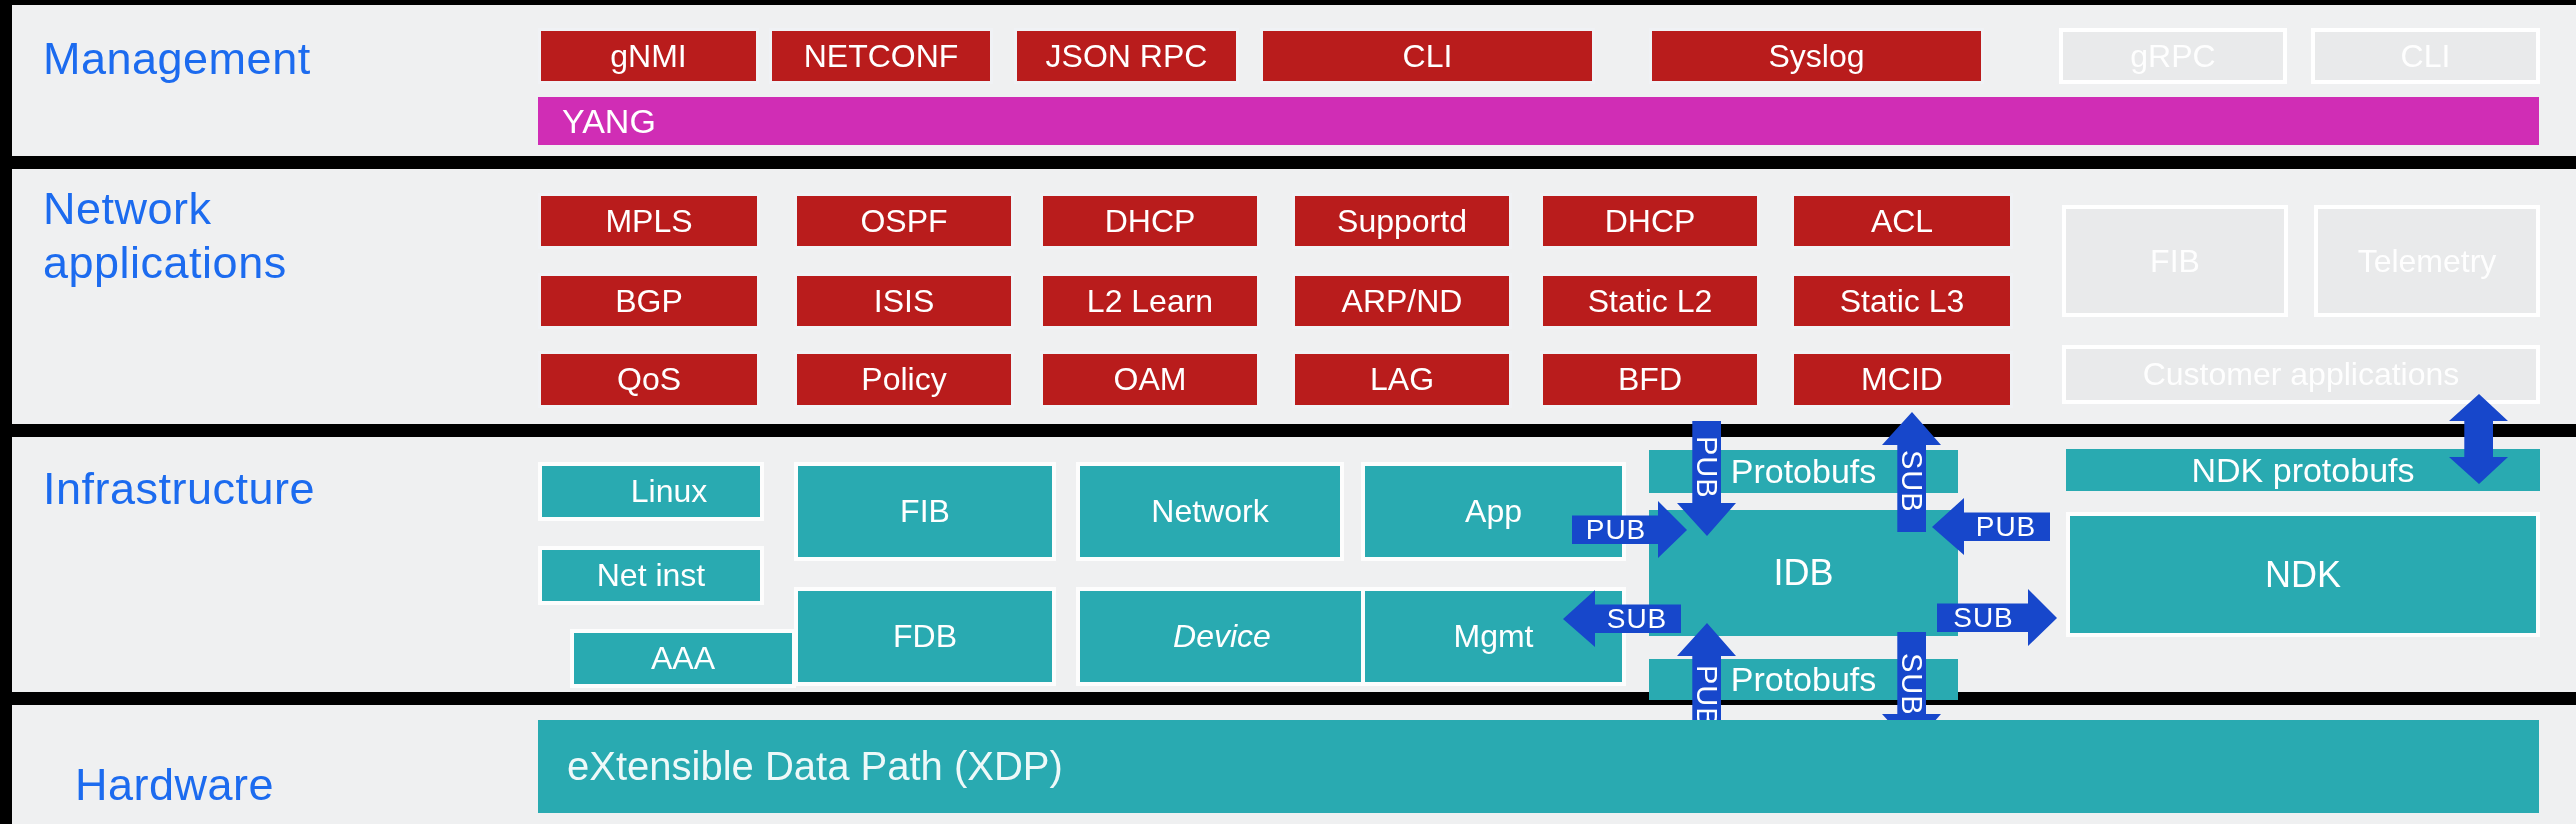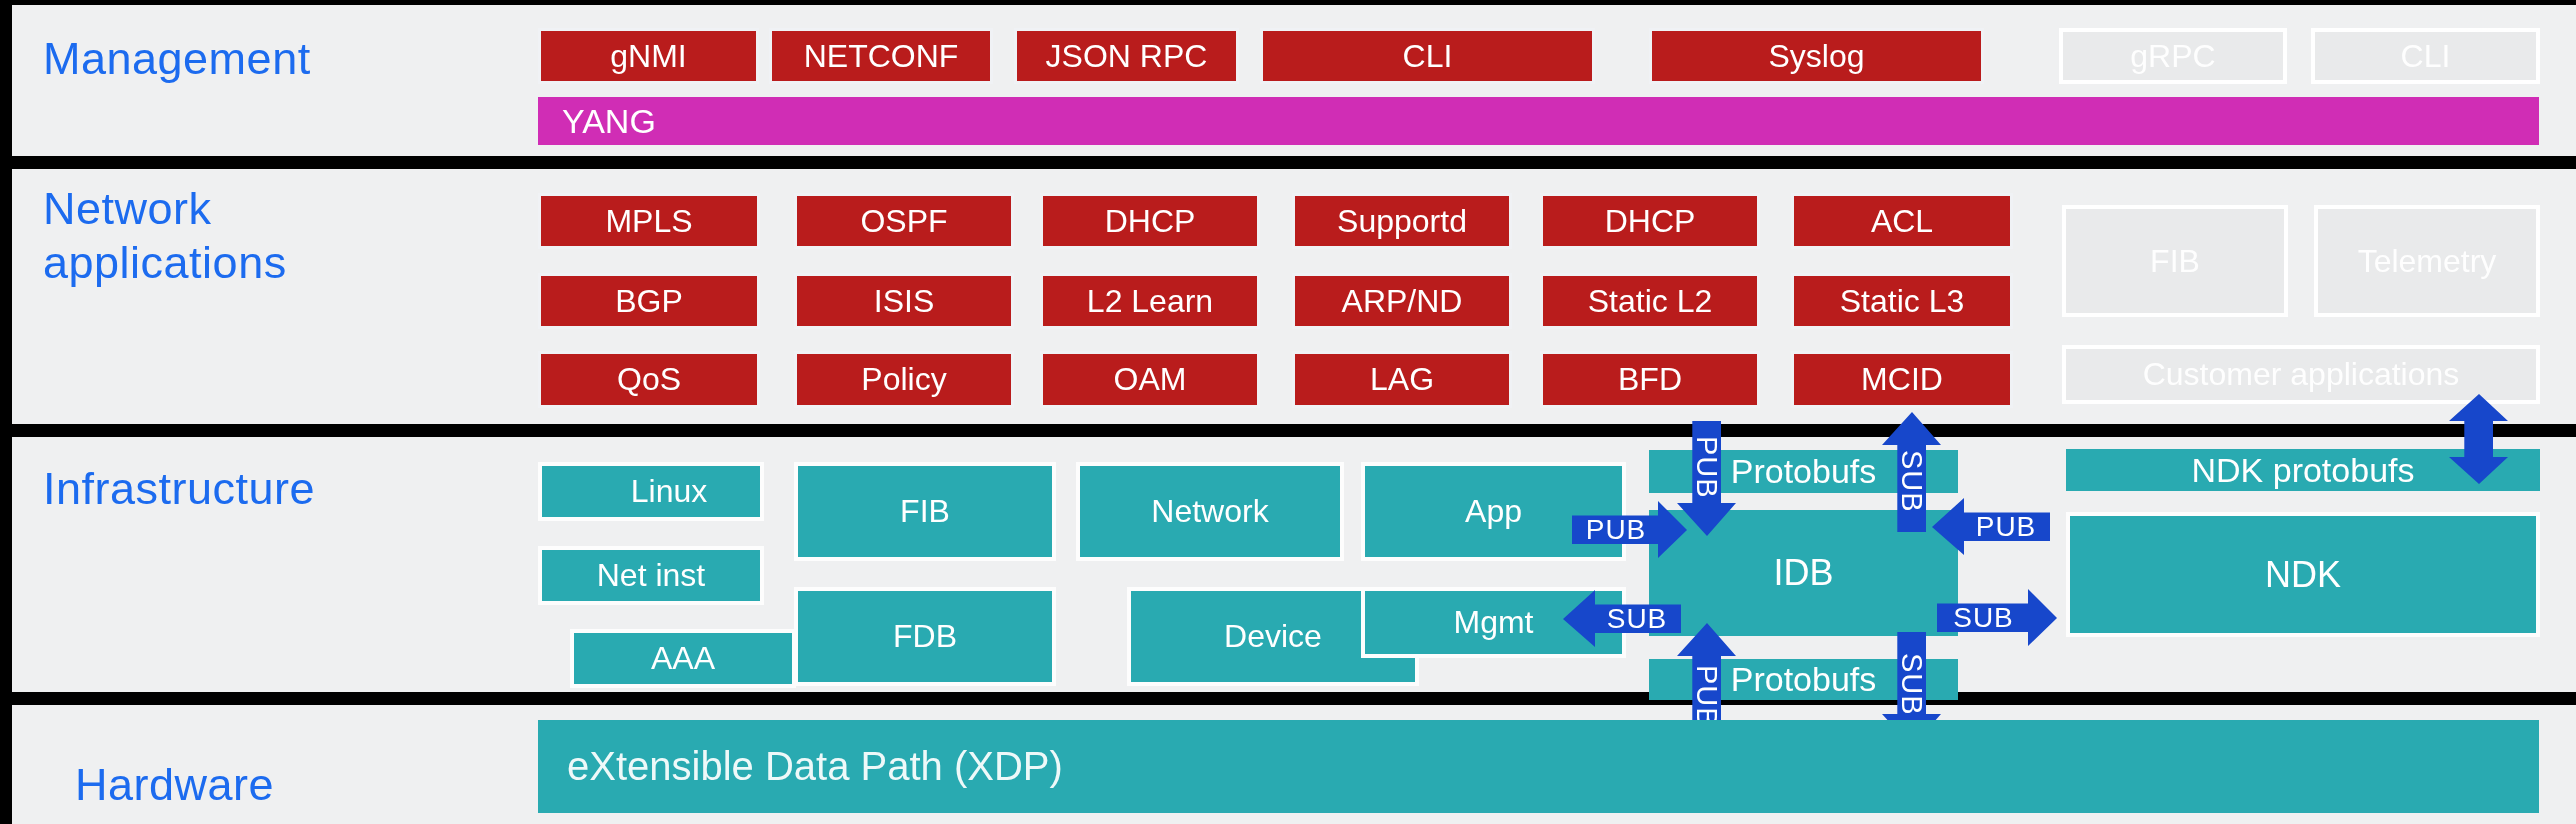--- a/index.html
+++ b/index.html
@@ -87,23 +87,23 @@
 
 <div class="sec-label" style="left:43px;top:462px;">Infrastructure</div>
 
 <div class="bx teal" style="left:538px;top:462px;width:226px;height:59px;padding-left:36px;">Linux</div>
 <div class="bx teal" style="left:538px;top:546px;width:226px;height:59px;">Net inst</div>
 <div class="bx teal" style="left:570px;top:629px;width:226px;height:59px;">AAA</div>
 
 <div class="bx teal" style="left:794px;top:462px;width:262px;height:99px;">FIB</div>
 <div class="bx teal" style="left:794px;top:587px;width:262px;height:99px;">FDB</div>
 <div class="bx teal" style="left:1076px;top:462px;width:268px;height:99px;">Network</div>
-<div class="bx teal" style="left:1127px;top:587px;width:292px;height:99px;">Device</div>
+<div class="bx teal" style="left:1076px;top:587px;width:292px;height:99px;font-style:italic;">Device</div>
 <div class="bx teal" style="left:1361px;top:462px;width:265px;height:99px;">App</div>
-<div class="bx teal" style="left:1361px;top:587px;width:265px;height:71px;">Mgmt</div>
+<div class="bx teal" style="left:1361px;top:587px;width:265px;height:99px;">Mgmt</div>
 
 <div class="bx teal-bar" style="left:1649px;top:450px;width:309px;height:43px;">Protobufs</div>
 <div class="bx teal-bar" style="left:1649px;top:510px;width:309px;height:126px;font-size:36px;">IDB</div>
 <div class="bx teal-bar" style="left:1649px;top:659px;width:309px;height:41px;">Protobufs</div>
 <div class="bx teal-bar" style="left:2066px;top:449px;width:474px;height:42px;">NDK protobufs</div>
 <div class="bx teal" style="left:2066px;top:512px;width:474px;height:125px;font-size:36px;">NDK</div>
 
 <div class="arrow" style="left:1677px;top:421px;width:59px;height:115px;clip-path:polygon(15.3px 0px,44px 0px,44px 82px,59px 82px,30px 115px,0px 82px,15.3px 82px);">
   <span class="vlabel" style="top:15.3px;">PUB</span>
 </div>

